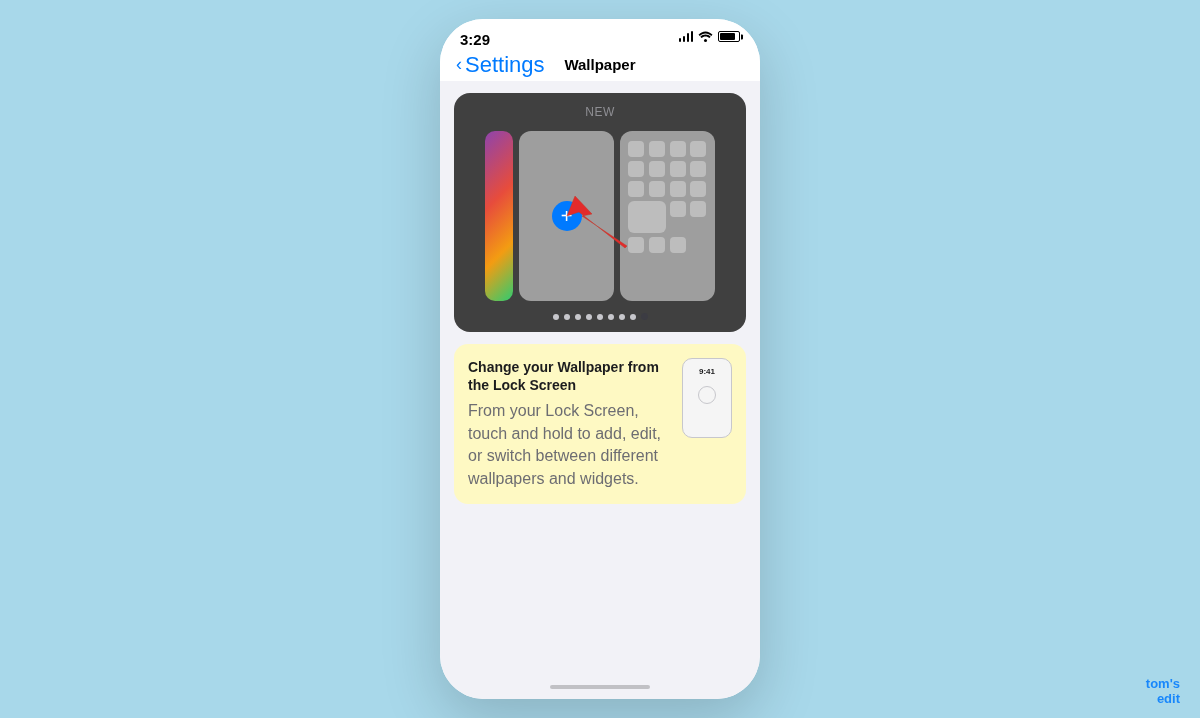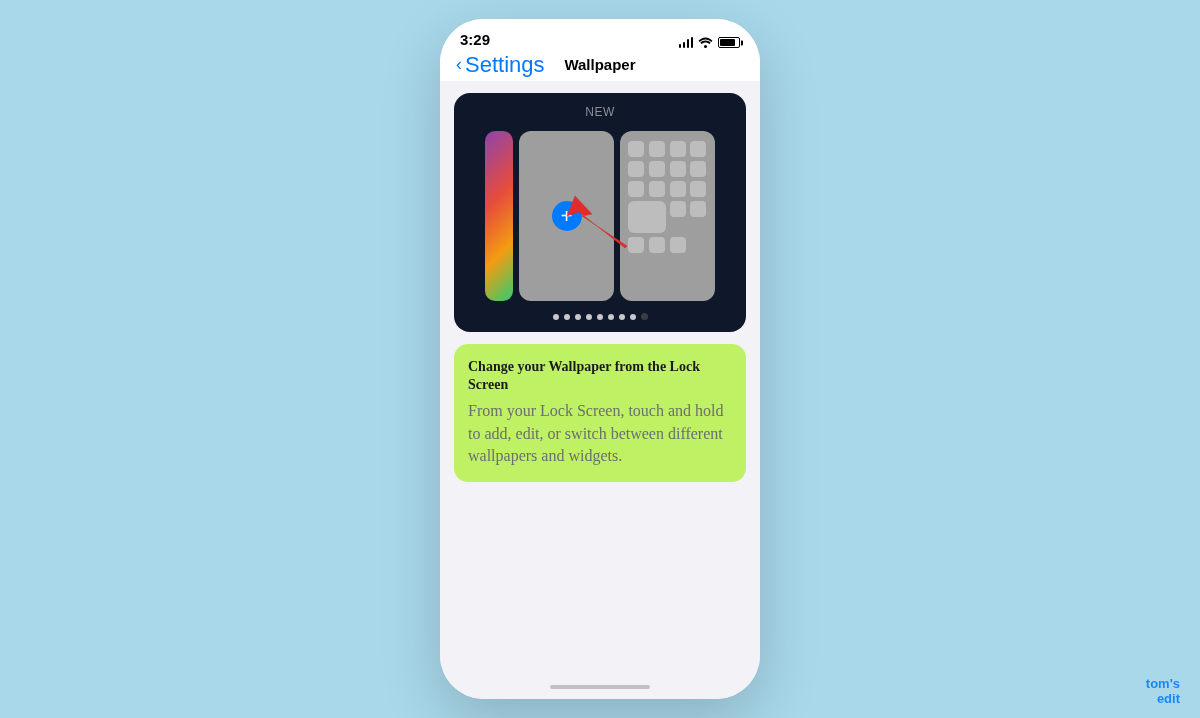--- a/index.html
+++ b/index.html
@@ -24,21 +24,21 @@
       display: flex;
       flex-direction: column;
       overflow: hidden;
       position: relative;
     }
 
     
     .status-bar {
       display: flex;
       justify-content: space-between;
-      align-items: flex-end;
+      align-items: flex-start;
       padding: 12px 20px 4px;
       background: #fff;
     }
 
     .status-time {
       font-size: 15px;
       font-weight: 600;
       color: #000;
     }
 
@@ -133,21 +133,21 @@
       background: #f2f2f7;
       overflow-y: auto;
       padding: 12px 14px;
       display: flex;
       flex-direction: column;
       gap: 12px;
     }
 
     
     .wallpaper-card {
-      background: #0f172a;
+      background: #404040;
       border-radius: 16px;
       padding: 12px;
       display: flex;
       flex-direction: column;
       align-items: center;
       gap: 12px;
     }
 
     .new-label {
       font-size: 12px;
@@ -268,27 +268,26 @@
     }
 
     .dot.active {
       background: #3c3c43;
       width: 7px;
       height: 7px;
     }
 
     
     .info-card {
-      background: #bef264;
+      background: #fef9c3;
       border-radius: 14px;
       padding: 14px;
       display: flex;
       align-items: flex-start;
       gap: 12px;
-      font-family: Liberation Serif, serif;
     }
 
     .info-text {
       flex: 1;
     }
 
     .info-title {
       font-size: 14px;
       font-weight: 600;
       color: #1c1c1e;
@@ -457,20 +456,24 @@
         <div class="dot"></div>
         <div class="dot active"></div>
       </div>
     </div>
 
     <div class="info-card">
       <div class="info-text">
         <div class="info-title">Change your Wallpaper from the Lock Screen</div>
         <div class="info-body">From your Lock Screen, touch and hold to add, edit, or switch between different wallpapers and widgets.</div>
       </div>
+      <div class="mini-phone">
+        <span class="mini-time">9:41</span>
+        <div class="mini-circle"></div>
+      </div>
     </div>
 
   </div>
 
   <div class="home-indicator">
     <div class="home-bar"></div>
   </div>
 
 </div>
 

